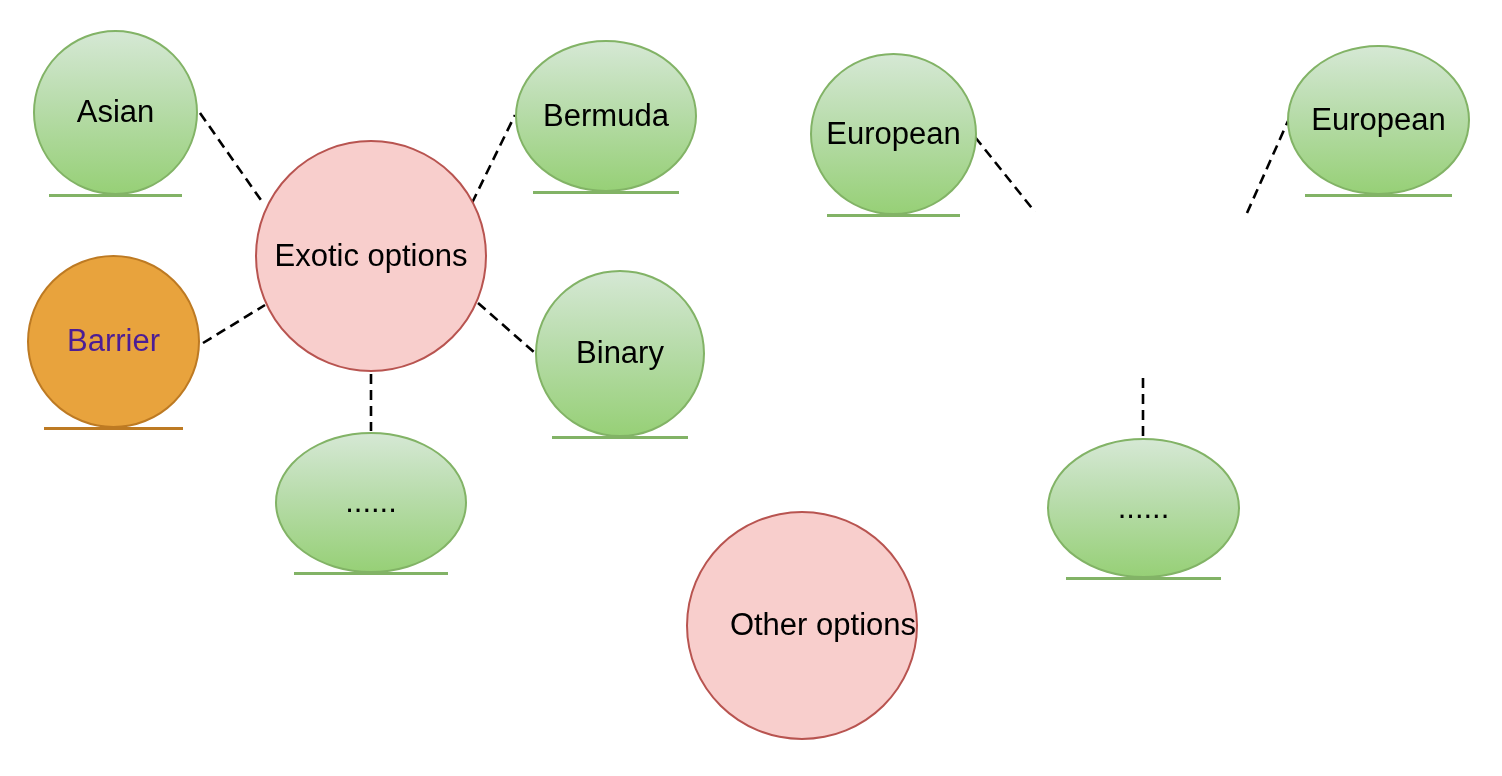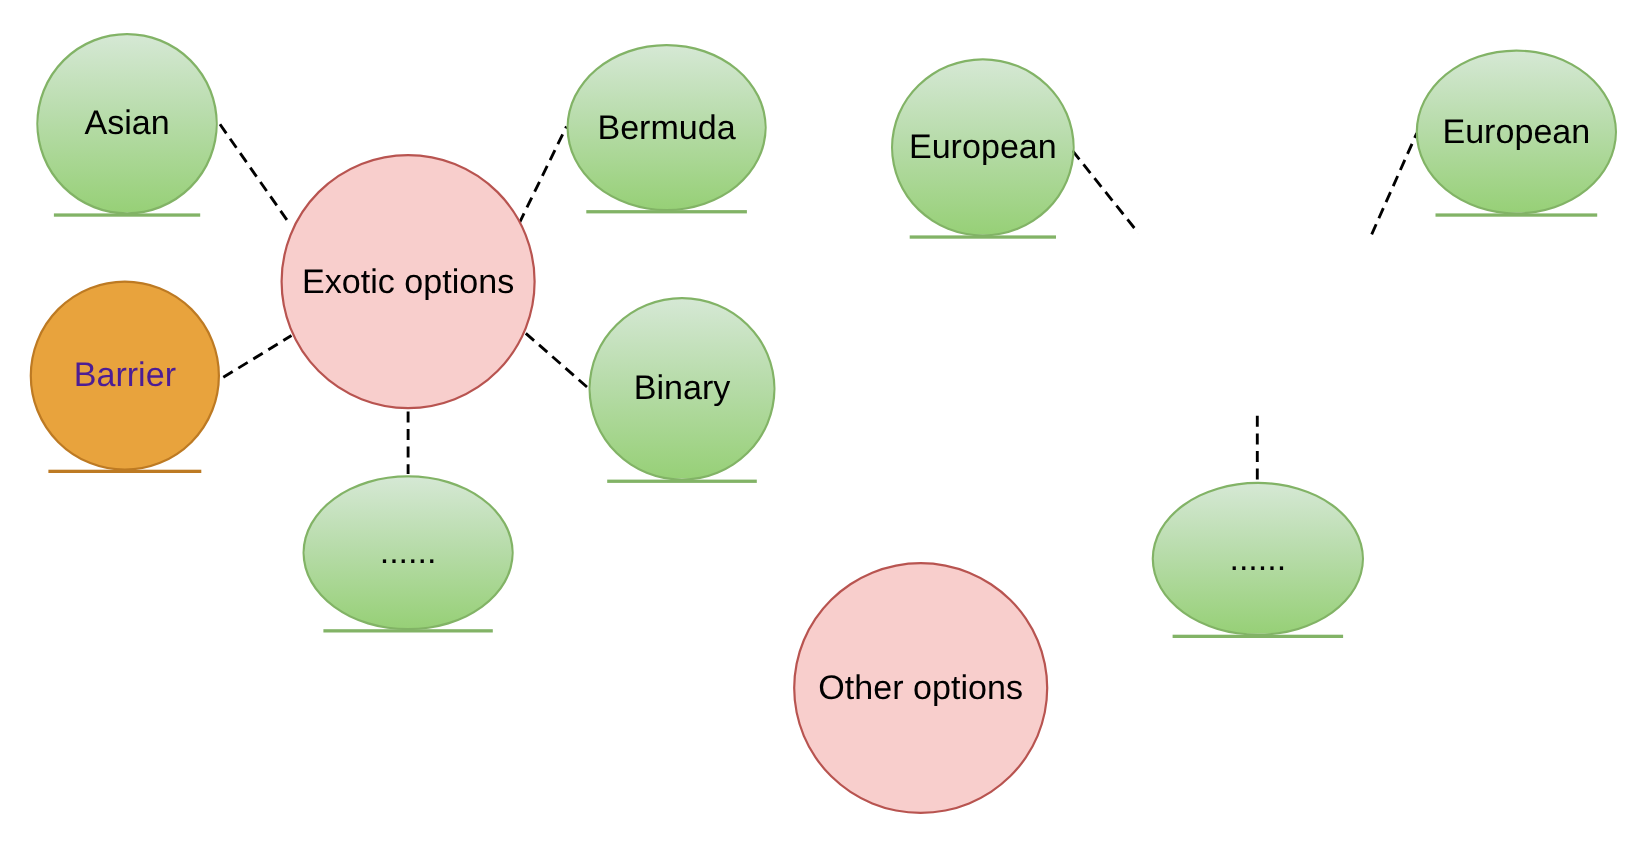--- a/index.html
+++ b/index.html
@@ -105,21 +105,21 @@
   <div class="node green" style="left:535px; top:270px; width:170px; height:167px;">
     <span class="lbl">Binary</span>
     <div class="underline u-green"></div>
   </div>
 
   <div class="node green" style="left:275px; top:432px; width:192px; height:141px;">
     <span class="lbl">......</span>
     <div class="underline u-green"></div>
   </div>
 
-  <div class="node pink" style="left:721px; top:511px; width:232px; height:229px;">
+  <div class="node pink" style="left:686px; top:511px; width:232px; height:229px;justify-content:flex-end;">
     <span class="lbl">Other options</span>
   </div>
 
   <div class="node green" style="left:810px; top:53px; width:167px; height:162px;">
     <span class="lbl">European</span>
     <div class="underline u-green"></div>
   </div>
 
 
   <div class="node green" style="left:1287px; top:45px; width:183px; height:150px;">

